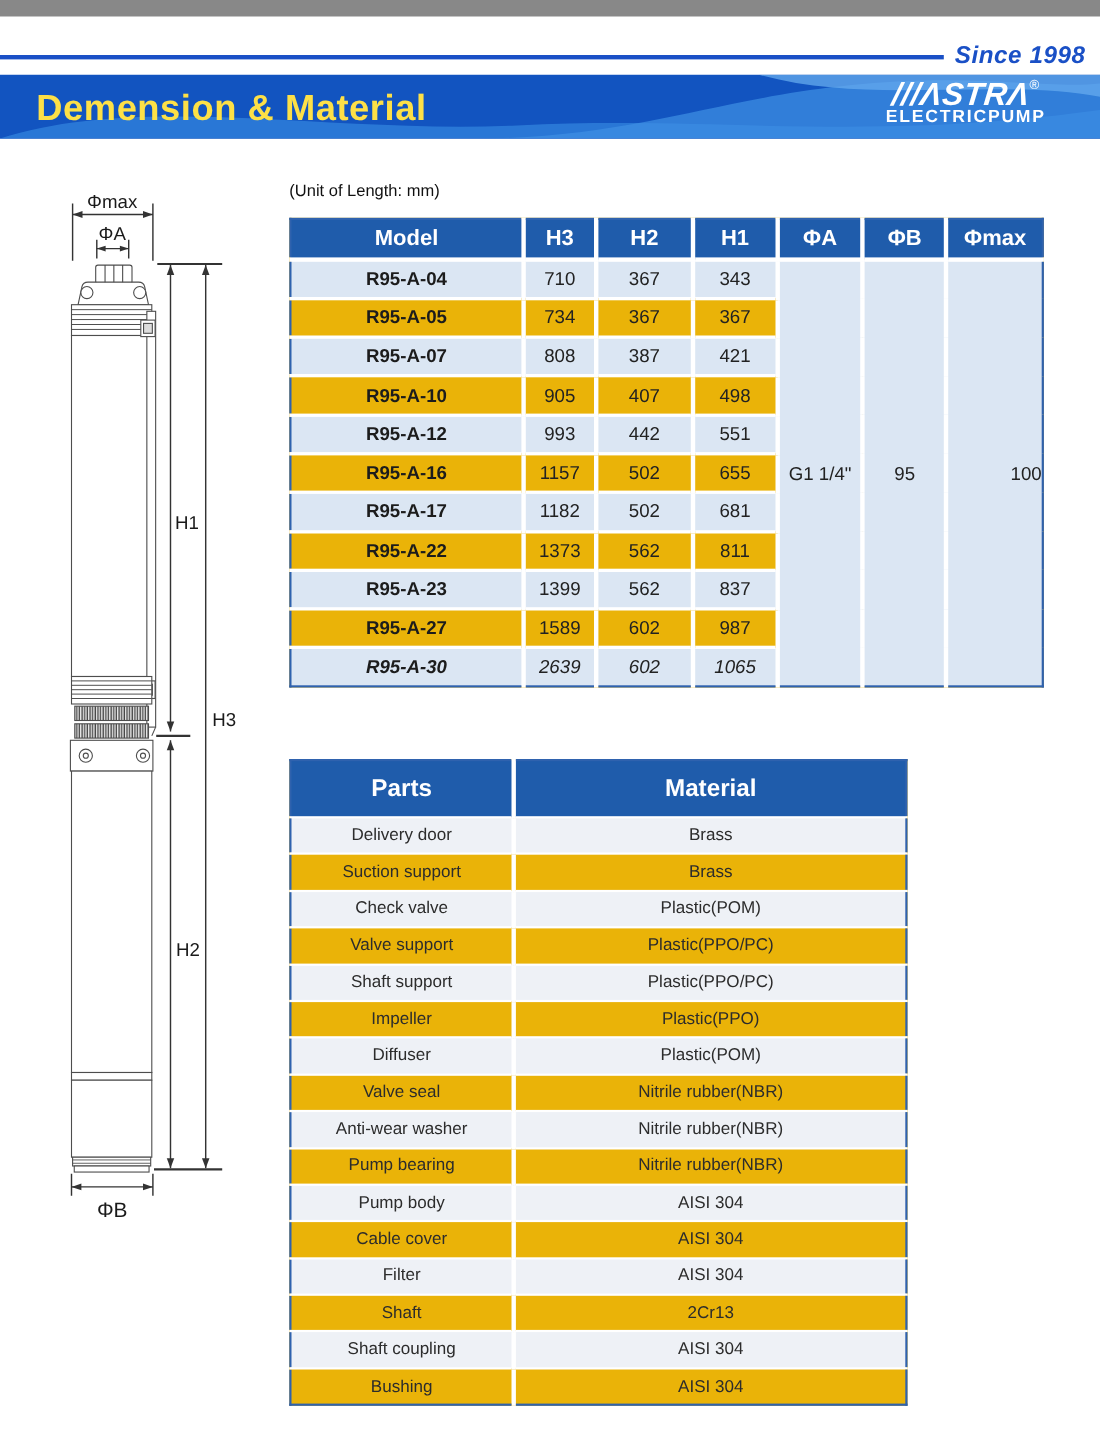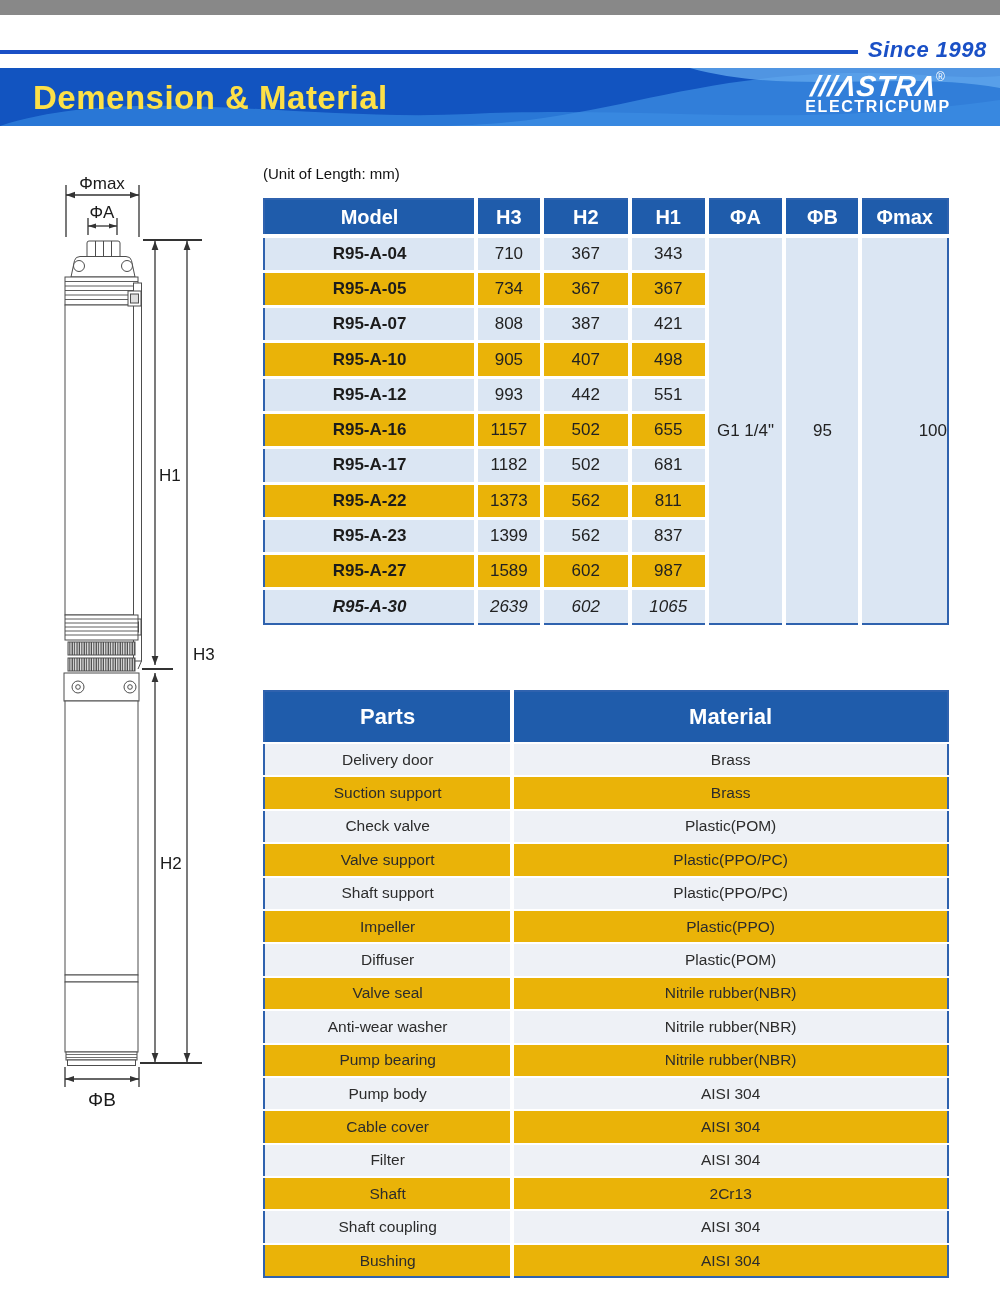--- a/index.html
+++ b/index.html
@@ -23,21 +23,21 @@
   .logo-reg { font-size:12px; vertical-align:top; font-style:normal; position:relative; top:-1px; }
   .logo-sub { font-size:16px; font-weight:bold; letter-spacing:1.6px; margin-top:-3px; }
   
   .unit-note { position:absolute; left:263px; top:150px; font-size:15px; color:#111; }
   
   .diagram { position:absolute; left:40px; top:148px; width:200px; height:955px; }
   .dlab { font-size:17px; fill:#1a1a1a; }
   .dlab-big { font-size:19px; fill:#1a1a1a; }
   
   .tbl-wrap1 { position:absolute; left:263px; top:183px; width:686px; }
-  .tbl-wrap2 { position:absolute; left:263px; top:675px; width:686px; }
+  .tbl-wrap2 { position:absolute; left:263px; top:675px; width:562px; }
   table { width:100%; border-collapse:collapse; table-layout:fixed;
           border:2px solid #2f62ae; background:#eab308; }
   th { background:#1f5cab; color:#fff; font-weight:bold; text-align:center; vertical-align:middle; }
   td { text-align:center; vertical-align:middle; color:#222; padding:0; }
   
   .t1 th { height:37px; font-size:20px; border-right:4px solid #fff; border-bottom:4px solid #fff; }
   .t1 th:last-child { border-right:none; }
   .t1 td { height:35.3px; font-size:17px; border-right:4px solid #fff; border-bottom:3px solid #fff; }
   .t1 tr.alt td { background:#dbe6f3; }
   .t1 td.model-cell { font-weight:bold; color:#1c1c1c; }

